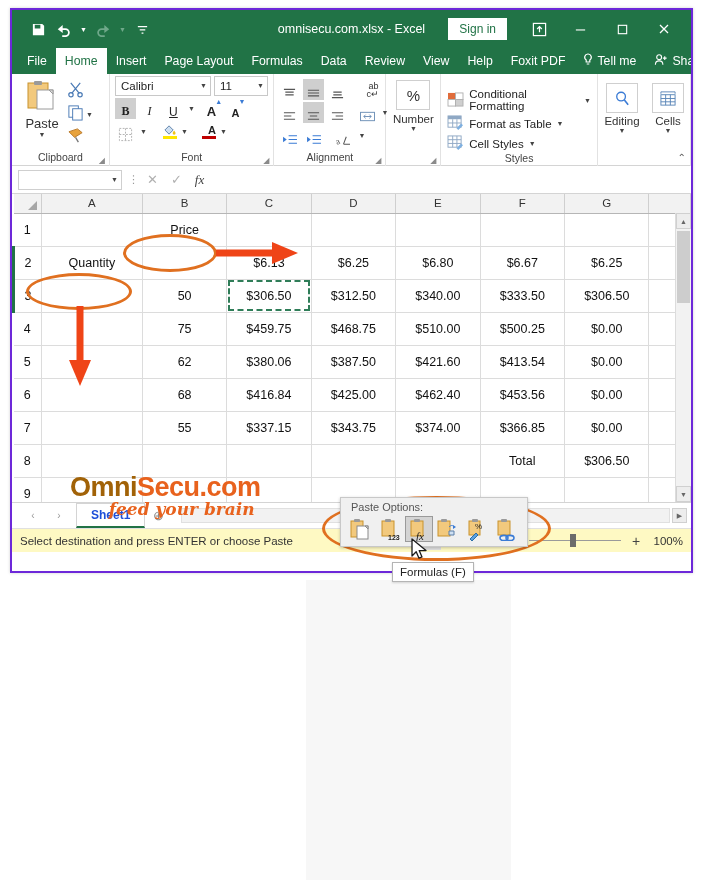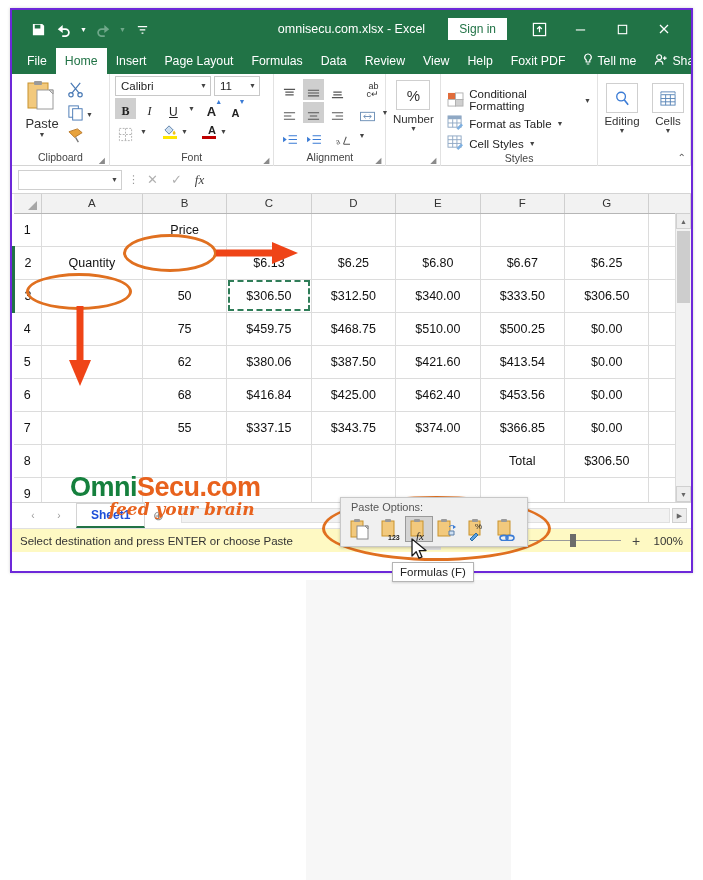--- a/index.html
+++ b/index.html
@@ -146,21 +146,21 @@
   .f-row { display: flex; align-items: center; gap: 3px; height: 21px; }
   .fontbox, .sizebox {
     border: 1px solid #c8c8c8;
     height: 20px;
     display: flex; align-items: center;
     font-size: 11.5px; color: #222;
     padding: 0 3px 0 5px;
     background: #fff;
   }
   .fontbox { width: 96px; }
-  .sizebox { width: 46px; }
+  .sizebox { width: 54px; }
   .boxcaret { margin-left: auto; font-size: 7px; color: #444; }
   .btn {
     min-width: 21px; height: 21px;
     display: flex; align-items: flex-end; justify-content: center;
     font-size: 12px; color: #222;
   }
   .btn.on { background: #cfcfcf; }
   .cap { font-size: 7px; color: #444; width: 9px; text-align:center; }
 
   
@@ -312,21 +312,21 @@
     background: #cdcdcd;
   }
 
   
   .watermark {
     position: absolute;
     left: 58px; top: 462px;
     pointer-events: none;
   }
   .wm1 { font-size: 27px; font-weight: bold; letter-spacing: -0.5px; }
-  .wm1 .k { color: #15803d; }
+  .wm1 .k { color: #a16207; }
   .wm1 .o { color: #e8621d; }
   .wm2 {
     font-family: "DejaVu Serif", serif;
     font-style: italic;
     font-weight: bold;
     color: #e8621d;
     font-size: 17px;
     text-align: right;
     margin-top: -4px;
     padding-right: 6px;

